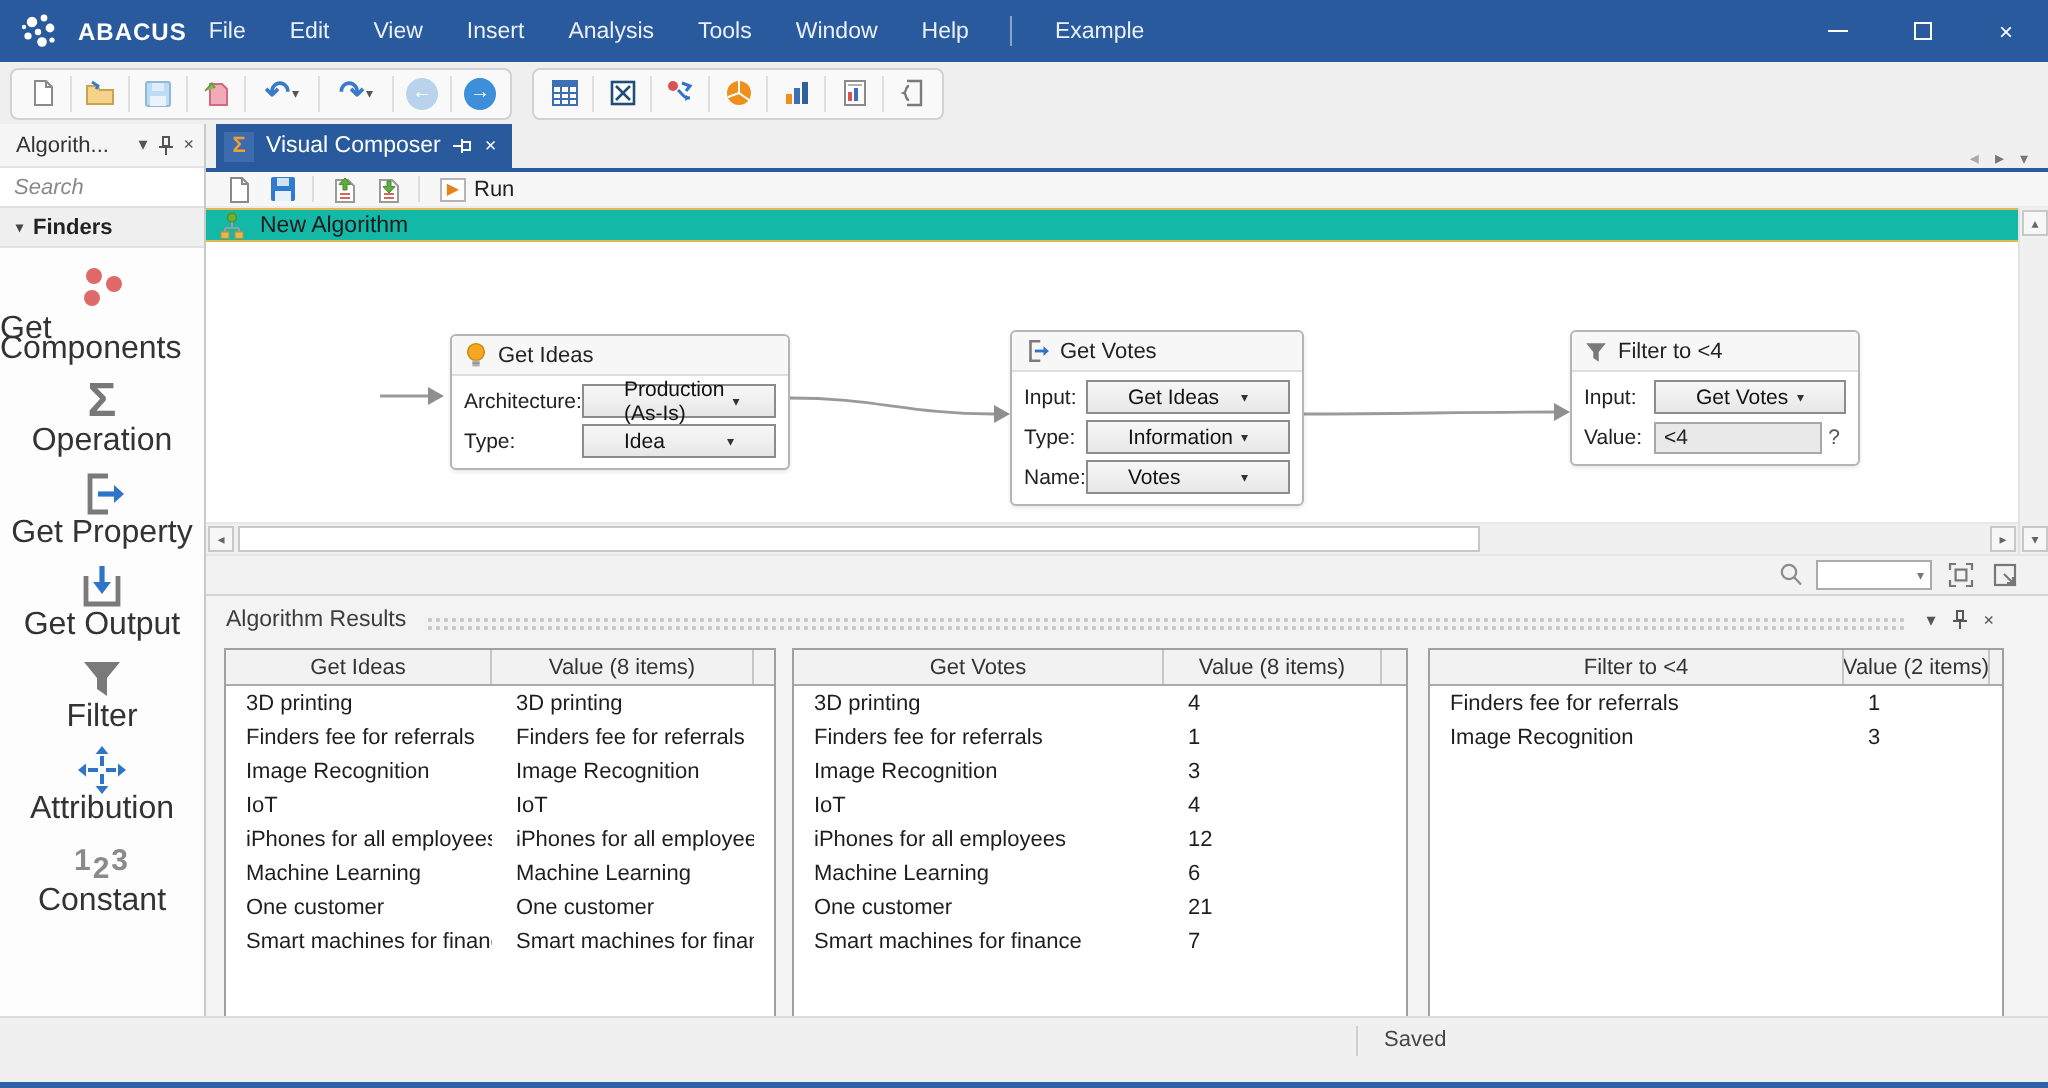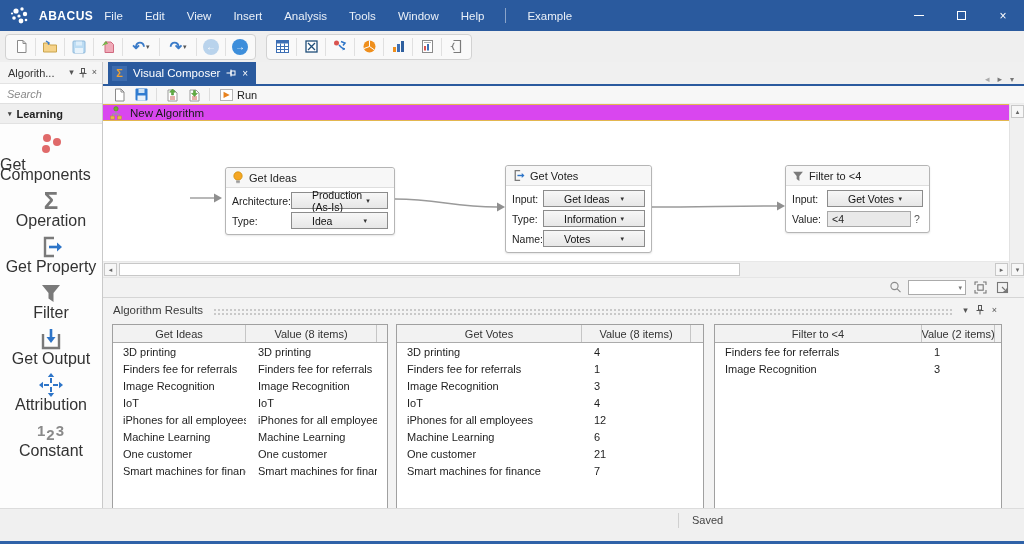--- a/index.html
+++ b/index.html
@@ -58,21 +58,21 @@
   #tab-nav { margin-left:auto; display:flex; align-items:center; gap:8px; padding-right:10px; color:#777; }
   #blue-line { height:2px; background:#2a5a9e; }
 
   #ctoolbar { height:18px; background:#f7f7f7; display:flex; align-items:center; gap:4px; padding-left:7px; border-bottom:1px solid #ececec; }
   .cbtn { display:flex; align-items:center; justify-content:center; width:18px; height:16px; }
   .csep { width:1px; height:13px; background:#ddd; margin:0 2px; }
   #run-btn { display:flex; align-items:center; gap:4px; padding:0 4px; height:16px; }
   .run-box { width:13px; height:12px; border:1px solid #b5b5b5; background:#fff; display:flex; align-items:center; justify-content:center; }
   .run-box span { color:#e8821e; font-size:8px; line-height:1; }
 
-  #banner { height:17px; margin-right:15px; background:#d946ef; border-top:1px solid #e3b64f; border-bottom:1px solid #e3b64f; display:flex; align-items:center; gap:7px; padding-left:6px; }
+  #banner { height:17px; margin-right:15px; background:#14b8a6; border-top:1px solid #e3b64f; border-bottom:1px solid #e3b64f; display:flex; align-items:center; gap:7px; padding-left:6px; }
   #banner .banner-label { color:#1a1a1a; font-size:11.5px; }
 
   #canvas { height:141px; position:relative; background:#fff; margin-right:15px; border-bottom:1px solid #e8e8e8; }
   #wires { position:absolute; left:0; top:0; }
 
   .node { position:absolute; background:#fff; border:1px solid #b5b5b5; border-radius:3px; box-shadow:0 1px 2px rgba(0,0,0,.10); }
   .node-header { height:20px; background:#f7f7f7; border-bottom:1px solid #dedede; border-radius:3px 3px 0 0; display:flex; align-items:center; gap:5px; padding:0 6px; color:#222; font-size:11px; }
   .node-body { padding:4px 6px 5px 6px; display:flex; flex-direction:column; gap:3px; }
   .frow { display:flex; align-items:center; height:17px; font-size:10.5px;justify-content:space-between; }
   .flabel { color:#222; white-space:nowrap; }
@@ -299,21 +299,21 @@
             </g>
           </svg>
         <span class="icon-9">×</span>
       </span>
     </div>
     <div id="sidebar-search">
       <input type="text" placeholder="Search" style="">
     </div>
     <div id="section-general">
       <span class="tri">▾</span>
-      <span>Learning</span>
+      <span>Finders</span>
     </div>
     <div id="sidebar-items">
 
       <div class="side-item">
         <span class="side-ico">
             <svg width="26" height="26" viewBox="0 0 26 26">
               <g fill="#e06a6a">
                 <circle cx="9" cy="6" r="4"></circle>
                 <circle cx="19" cy="10" r="4"></circle>
                 <circle cx="8" cy="17" r="4"></circle>
@@ -336,36 +336,36 @@
               <path d="M15 3 H6 V21 H15" fill="none" stroke="#7a7a7a" stroke-width="2.4"></path>
               <path d="M10 12 h9" stroke="#2e75c8" stroke-width="2.6" fill="none"></path>
               <path d="M18 7.5 L23 12 L18 16.5 z" fill="#2e75c8"></path>
             </svg>
           </span>
         <span class="side-label">Get Property</span>
       </div>
 
       <div class="side-item">
         <span class="side-ico">
-            <svg width="22" height="22" viewBox="0 0 22 22">
-              <path d="M2 3 H20 L13.5 11 V20 L8.5 16.5 V11 Z" fill="#7a7a7a"></path>
-            </svg>
-          </span>
-        <span class="side-label">Filter</span>
-      </div>
-
-      <div class="side-item">
-        <span class="side-ico">
             <svg width="24" height="24" viewBox="0 0 24 24">
               <path d="M4 7 V21 H20 V7" fill="none" stroke="#7a7a7a" stroke-width="2.4"></path>
               <path d="M12 2 v9" stroke="#2e75c8" stroke-width="2.6" fill="none"></path>
               <path d="M7.5 10 L12 16 L16.5 10 z" fill="#2e75c8"></path>
             </svg>
           </span>
         <span class="side-label">Get Output</span>
+      </div>
+
+      <div class="side-item">
+        <span class="side-ico">
+            <svg width="22" height="22" viewBox="0 0 22 22">
+              <path d="M2 3 H20 L13.5 11 V20 L8.5 16.5 V11 Z" fill="#7a7a7a"></path>
+            </svg>
+          </span>
+        <span class="side-label">Filter</span>
       </div>
 
       <div class="side-item">
         <span class="side-ico">
             <svg width="26" height="26" viewBox="0 0 26 26">
               <g stroke="#2e75c8" stroke-width="2" fill="none">
                 <path d="M13 6 v5 M13 15 v5 M6 13 h5 M15 13 h5"></path>
               </g>
               <g fill="#2e75c8">
                 <path d="M13 1 l3.2 4 h-6.4 z"></path>

